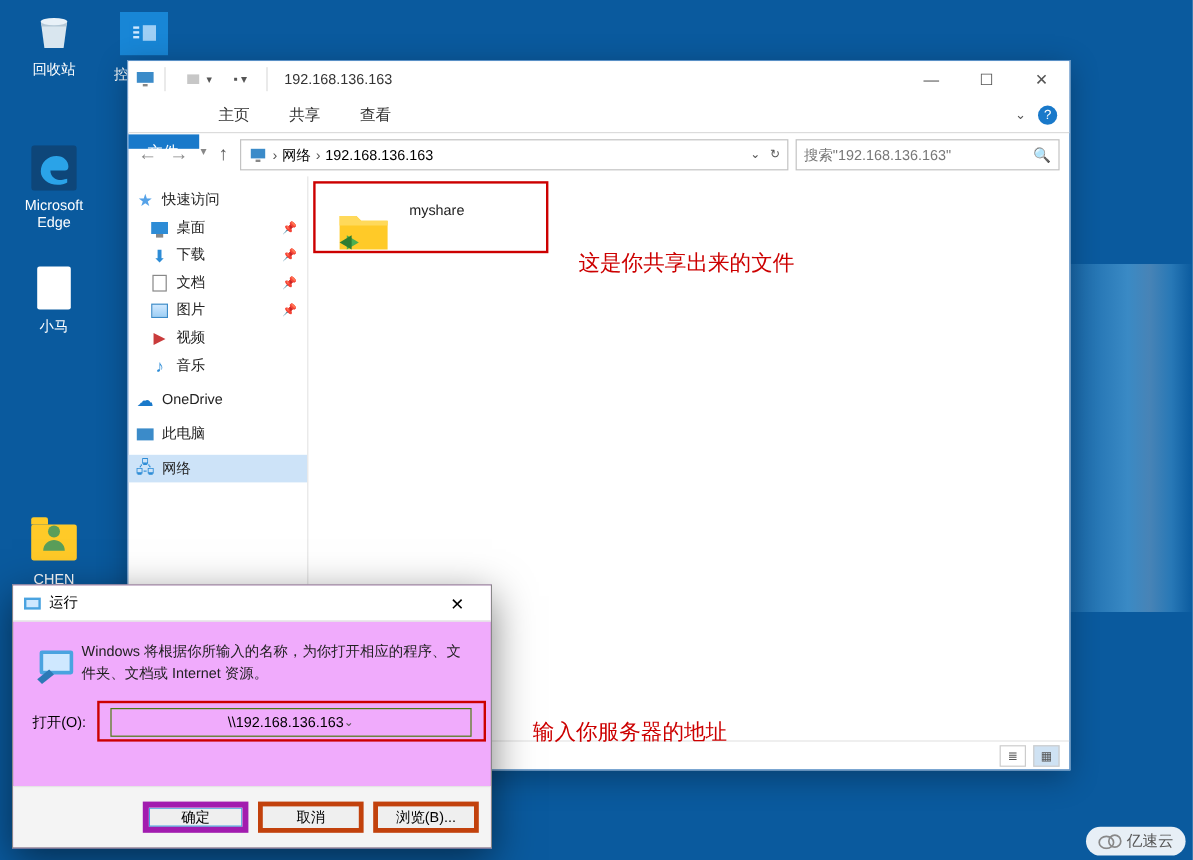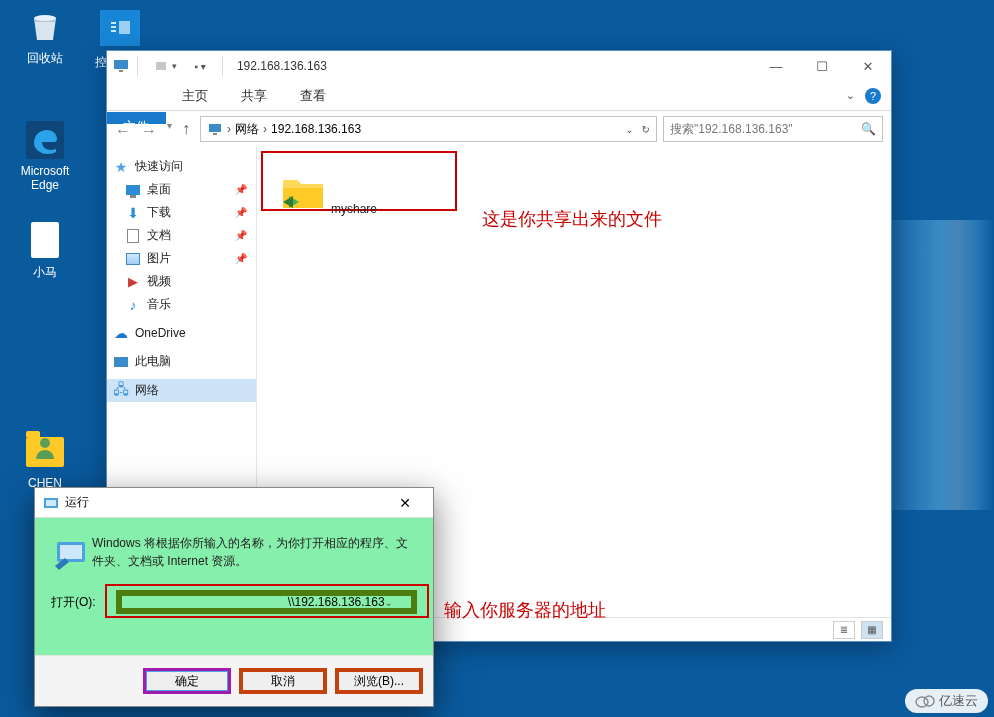--- a/index.html
+++ b/index.html
@@ -60,44 +60,44 @@
 .picico { width:14px;height:12px;border:1px solid #3b8bc9;background:linear-gradient(#cfe8ff,#9ecff5);}
 .vidico{ color:#c93b3b;font-size:13px;}
 .musico{ color:#2d8cd6;font-size:14px;}
 .odico{ color:#1979ca;font-size:14px;}
 .pcico{ background:#3b8bc9;width:14px;height:10px;}
 .netico{ color:#2d8cd6;font-size:14px;}
 .hgico{ display:flex; gap:1px;}
 .hgico span{width:5px;height:5px;border-radius:50%;}
 
 .content { flex: 1; position: relative; }
-.share-folder { position: absolute; left: 10px; top: 15px; display: flex; align-items: flex-end; gap: 4px; padding: 6px 12px; }
+.share-folder { position: absolute; left: 10px; top: 15px; display: flex; align-items: flex-start; gap: 14px; padding: 6px 12px; }
 .share-folder .foldbig { width: 48px; height: 48px; position: relative; }
 .share-name { font-size: 12px; color: #222; }
 .red-box1 { position: absolute; left: 4px; top: 4px; width: 196px; height: 60px; border: 2px solid #cc0000; }
 .annot1 { position: absolute; left: 225px; top: 60px; color: #cc0000; font-size: 18px; }
 
 .statusbar { height: 24px; border-top: 1px solid #e5e5e5; display: flex; align-items: center; justify-content: flex-end; padding: 0 8px; gap: 6px; }
 .view-btn { width: 22px; height: 18px; border: 1px solid #ccc; display:flex; align-items:center; justify-content:center; font-size:10px; color:#555;}
 .view-btn.active { background:#cfe2f3;}
 
 
-.run-dlg { position: absolute; left: 10px; top: 487px; width: 400px; height: 220px; background: #86efac; border: 1px solid #888; box-shadow: 0 10px 32px rgba(0,0,0,.5); display:flex; flex-direction:column;margin-left:24px; }
+.run-dlg { position: absolute; left: 10px; top: 487px; width: 400px; height: 220px; background: #f0abfc; border: 1px solid #888; box-shadow: 0 10px 32px rgba(0,0,0,.5); display:flex; flex-direction:column; }
 .run-title { height: 30px; background: #fff; display: flex; align-items: center; padding: 0 8px; font-size: 12px; border-bottom: 1px solid #dcdcdc;}
 .run-title .rclose { margin-left: auto; width: 40px; text-align: center; font-size: 14px; }
 .run-body { padding: 16px 16px 8px; display: flex; gap: 1px; font-size: 12px; color: #222; }
 .run-ico-box { width: 40px; height: 40px; display:flex;align-items:center;justify-content:center;}
 .run-desc { flex: 1; line-height: 1.5; }
 .run-input-row { display: flex; align-items: center; padding: 8px 16px; gap: 20px; font-size: 12px; position: relative;}
-.run-input { flex: 1; height: 24px; border: 6px solid #4d7c0f; padding: 0 18px; font-size: 12px; display:flex; align-items:center; justify-content:flex-end;}
+.run-input { flex: 1; height: 24px; border: 1px solid #4d7c0f; padding: 0 6px; font-size: 12px; display:flex; align-items:center; justify-content:center;}
 .run-input .dd { color:#555; font-size:10px;}
 .red-box2 { position: absolute; left: 70px; top: 2px; width: 324px; height: 34px; border: 2px solid #cc0000; pointer-events:none;}
 .run-btns { margin-top: auto; padding: 12px 10px; display: flex; justify-content: flex-end; gap: 8px; background: #f4f4f4; border-top: 1px solid #e5e5e5;}
 .run-btn { width: 88px; height: 26px; border: 4px solid #c2410c; background: #efefef; font-size: 12px; display:flex;align-items:center;justify-content:center;}
-.run-btn.default { border: 3px solid #a21caf; box-shadow: inset 0 0 0 1px #4aa3e0; }
+.run-btn.default { border: 5px solid #a21caf; box-shadow: inset 0 0 0 1px #4aa3e0; }
 
 .annot2 { position: absolute; left: 444px; top: 598px; color: #cc0000; font-size: 18px; }
 
 
 .watermark { position: absolute; right: 6px; bottom: 4px; background: rgba(255,255,255,.9); border-radius: 14px; padding: 3px 10px; font-size: 13px; color: #555; display:flex;align-items:center;gap:4px;}
 
 
 .cp-trunc { position: absolute; left: 95px; top: 54px; width: 12px; color: #fff; font-size: 12px; }
 .cp-icon { position: absolute; left: 100px; top: 10px; width: 40px; height: 36px; background:#1886d6; display:flex;align-items:center;justify-content:center;}
 </style>

